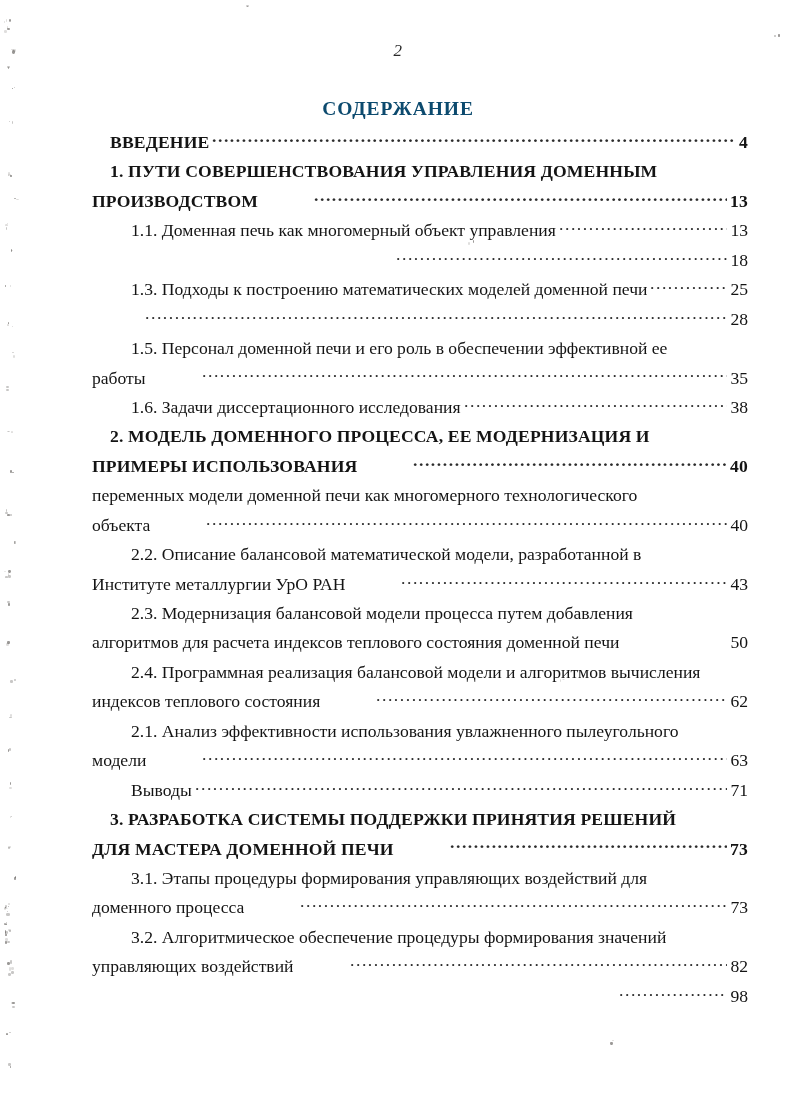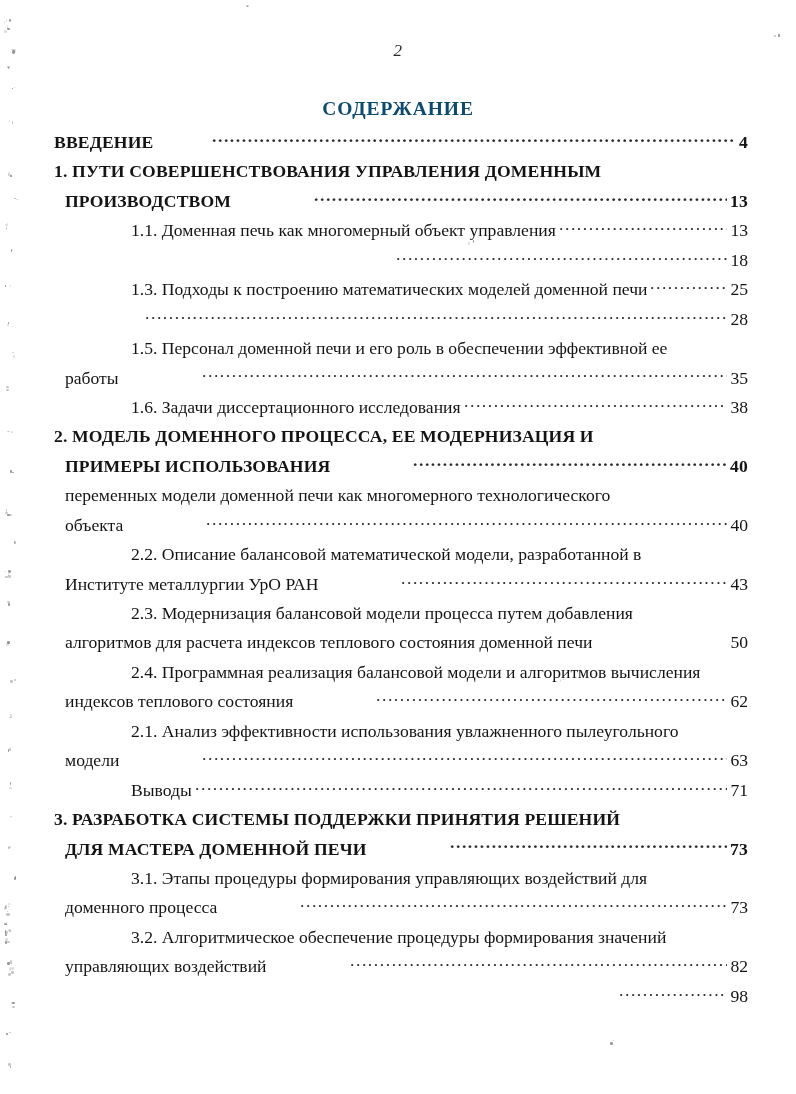--- a/index.html
+++ b/index.html
@@ -67,23 +67,23 @@
   .toc-line {
     position: relative;
     height: 29.45px;
     line-height: 29.45px;
     font-size: 17.6px;
     white-space: nowrap;
     color: #141414;
   }
 
   
-  .toc-line.lvl0 { padding-left: 54px; }
+  .toc-line.lvl0 { padding-left: 110px; }
   .toc-line.lvl1 { padding-left: 131px; }
-  .toc-line.lvl2 { padding-left: 65px; }
+  .toc-line.lvl2 { padding-left: 92px; }
 
   .toc-line.bold {
     font-weight: bold;
     letter-spacing: .15px;
   }
 
   .entry-label {
     display: inline;
   }
 

